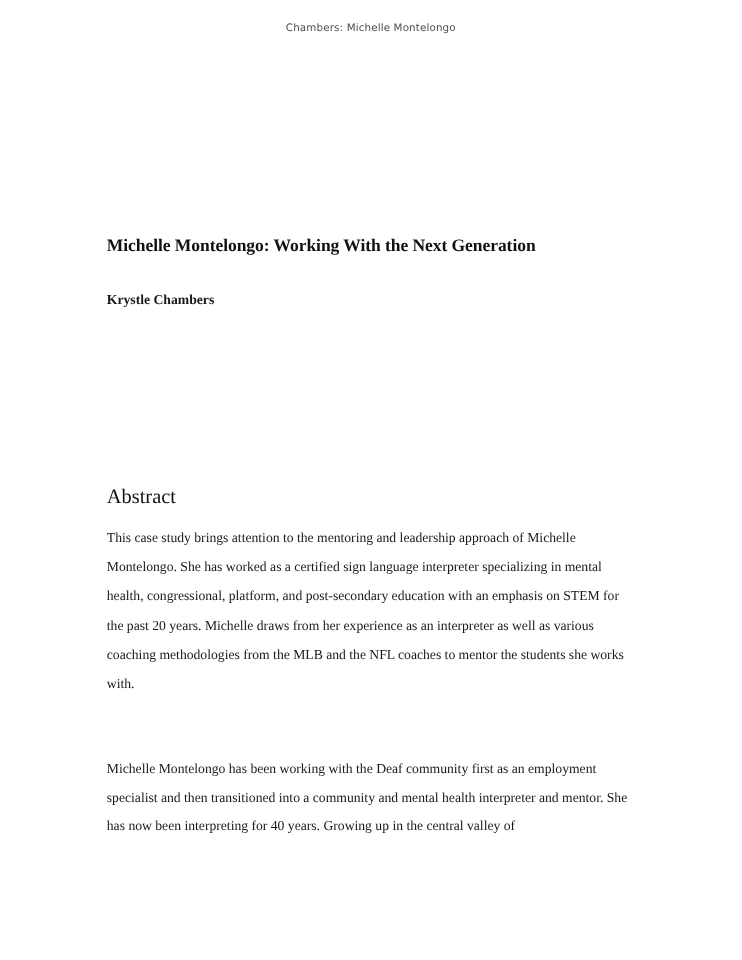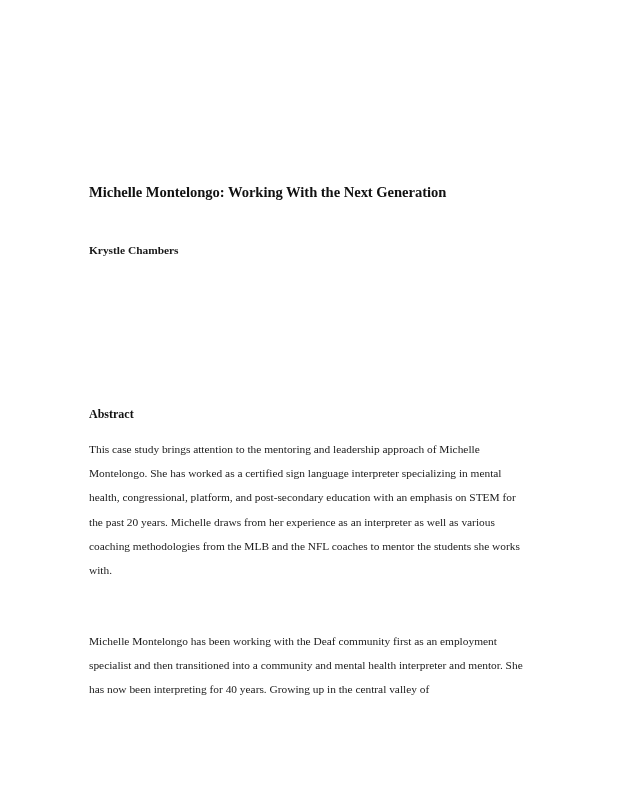--- a/index.html
+++ b/index.html
@@ -37,21 +37,21 @@
   
   .content {
     position: absolute;
     left: 89px;
     top: 0;
     width: 442px;
   }
 
   .doc-title {
     position: absolute;
-    top: 173px;
+    top: 186px;
     left: 0;
     width: 442px;
     font-size: 14.6px;
     font-weight: bold;
     line-height: 18px;
     letter-spacing: -0.05px;
     color: #111111;
   }
 
   .author-block {
@@ -78,22 +78,22 @@
   .section {
     position: absolute;
     left: 0;
     width: 442px;
   }
 
   .section-abstract { top: 407px; }
   .section-getting-started { top: 629px; }
 
   .section-heading {
-    font-size: 12px;
-    font-weight: bold;
+    font-size: 17px;
+    font-weight: normal;
     line-height: 14px;
     margin: 0 0 16px 0;
     color: #111111;
   }
 
   .section-body {
     font-size: 11.4px;
     line-height: 24.2px;
     text-align: left;
     margin: 0;
@@ -126,20 +126,21 @@
     right: 17px;
     top: 0;
     text-align: right;
   }
 </style>
 </head>
 <body>
 
 <div class="page">
 
+  <div class="running-head">Chambers: Michelle Montelongo</div>
 
   <div class="content">
 
     <h1 class="doc-title">Michelle Montelongo: Working With the Next Generation</h1>
 
     <div class="author-block">
       <div class="author-name">Krystle Chambers</div>
     </div>
 
     <section class="section section-abstract">

